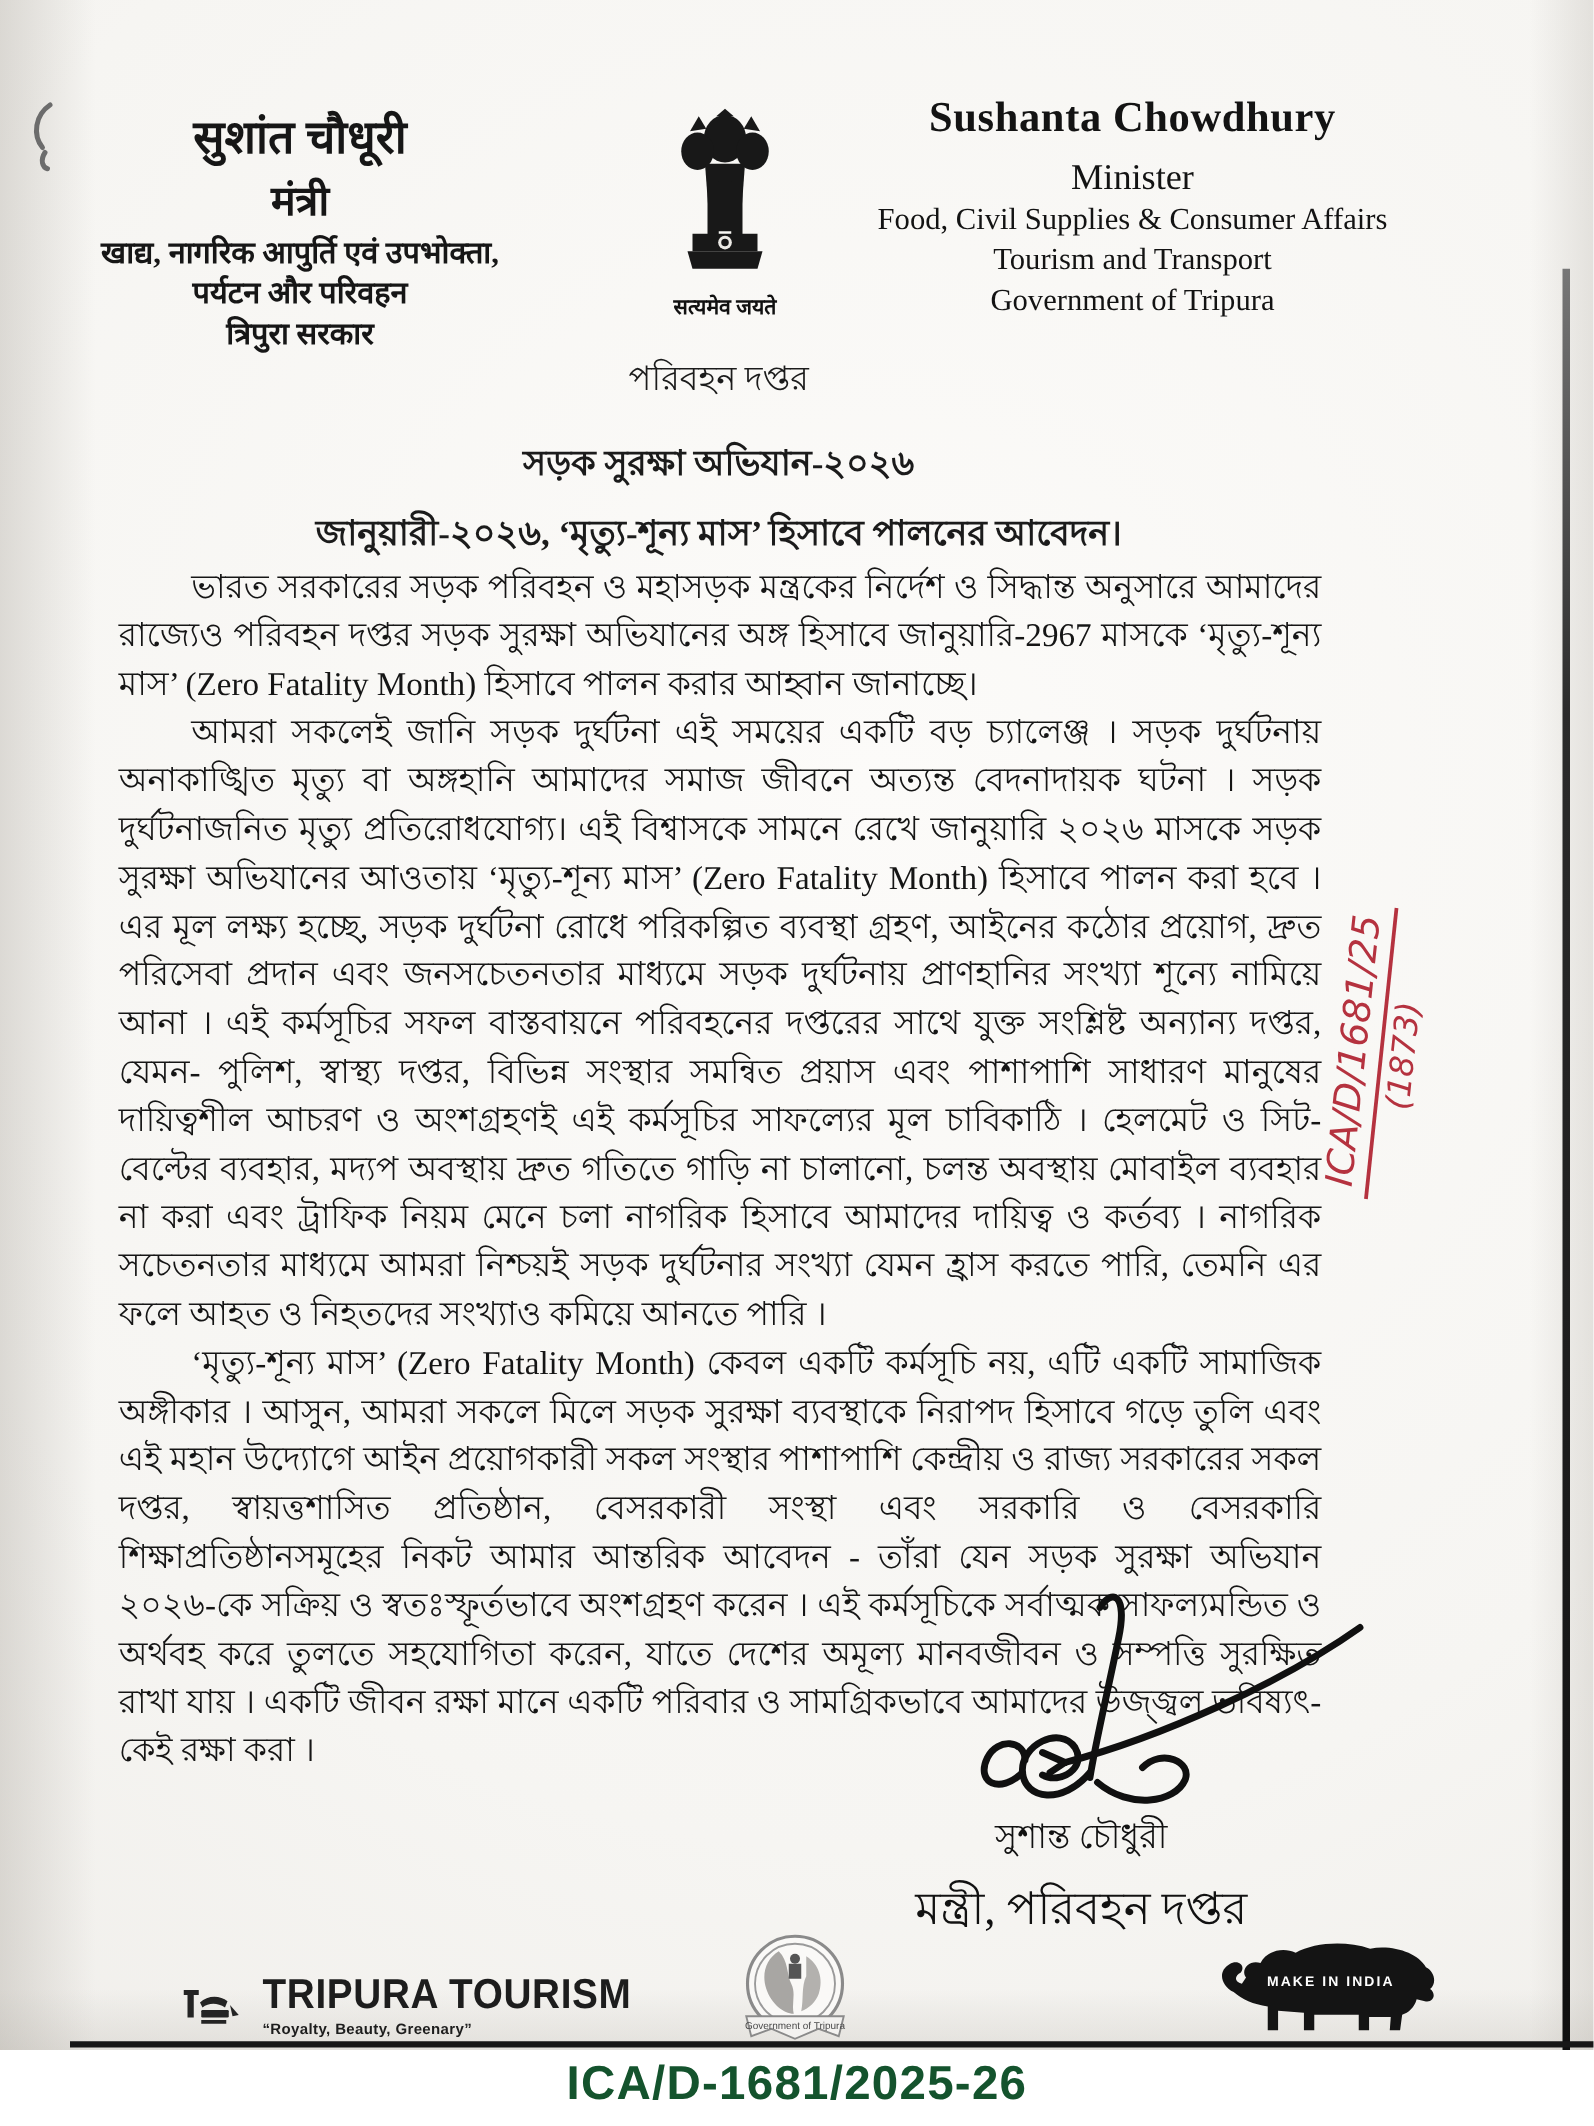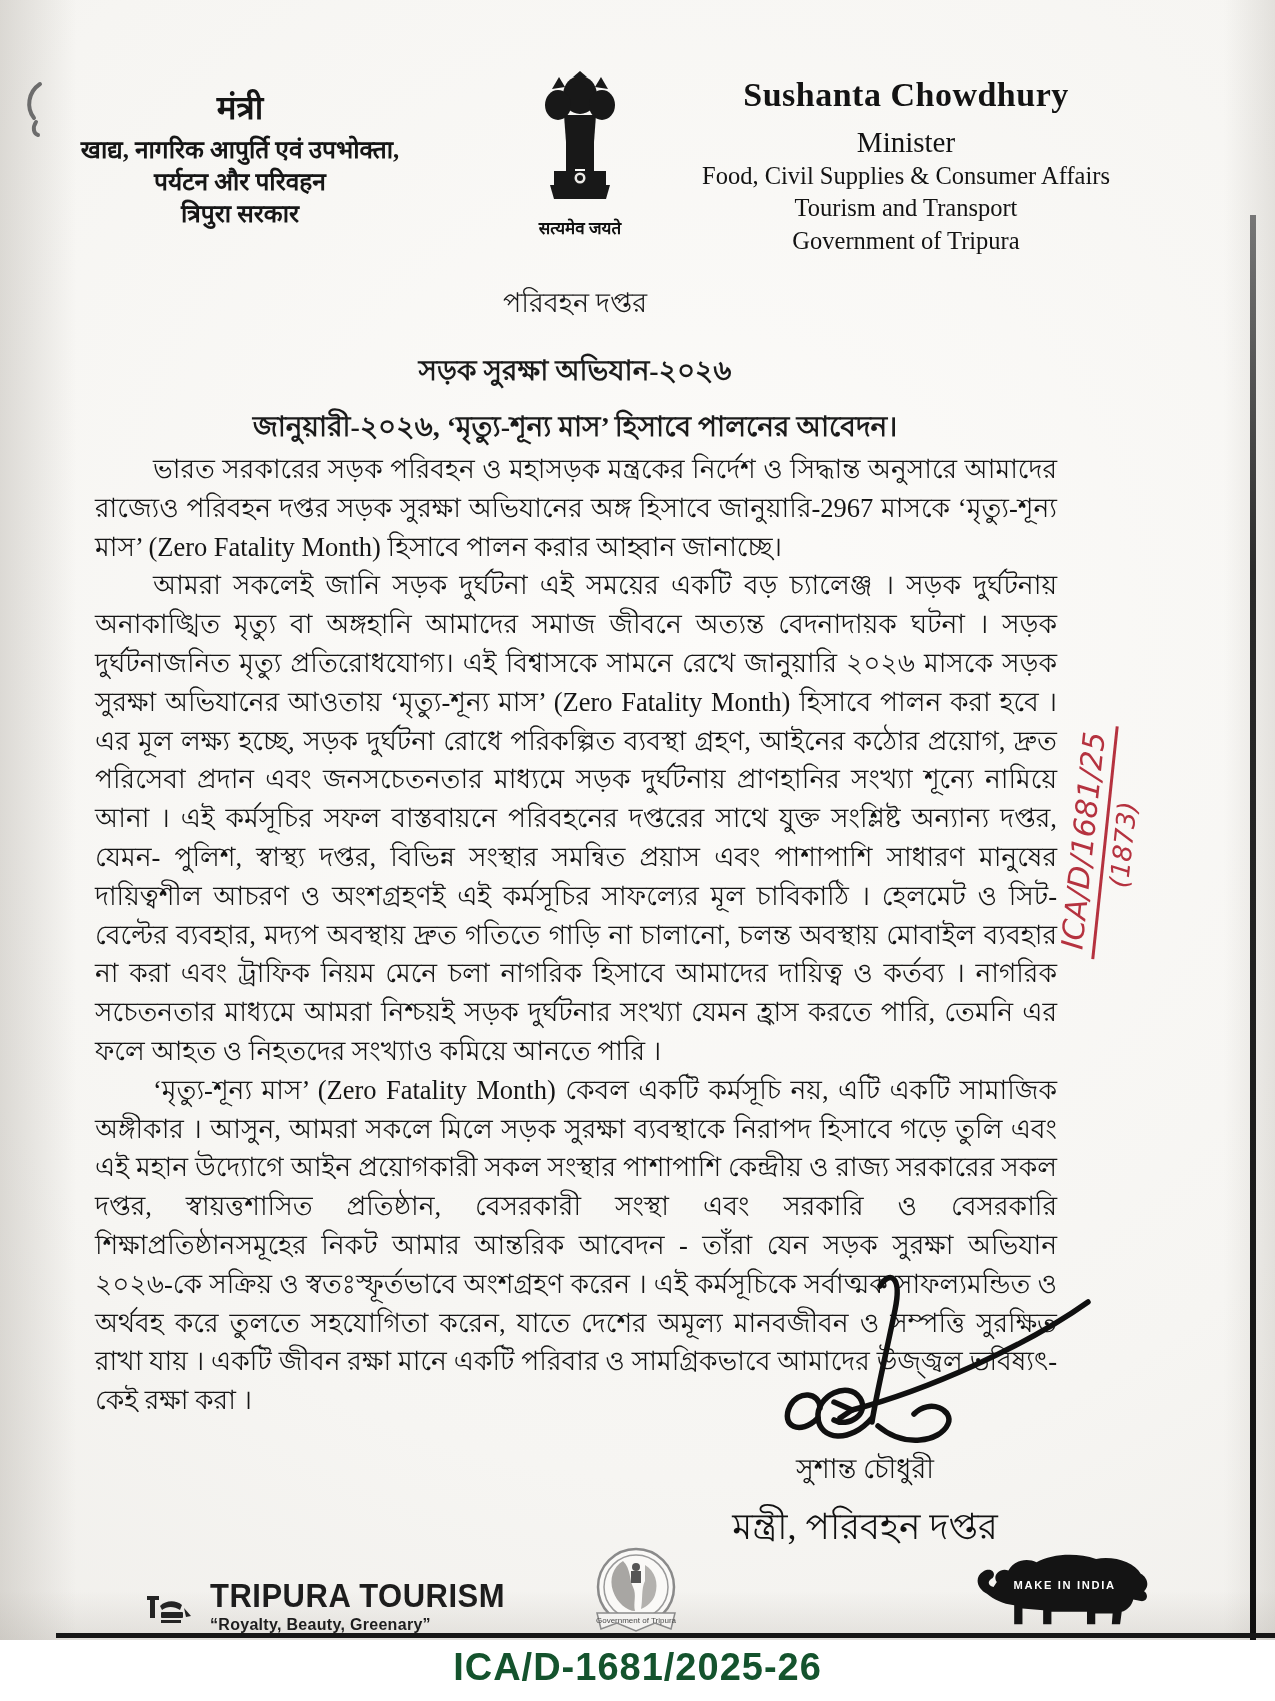--- a/index.html
+++ b/index.html
@@ -15,21 +15,21 @@
   .scan-right-edge{position:absolute;left:1250px;top:215px;width:6px;height:1425px;
         background:linear-gradient(180deg,#777 0%,#2b2b2b 25%,#101010 100%);}
   .scan-bottom-edge{position:absolute;left:56px;top:1633px;width:1219px;height:5px;background:#171717;}
   .smudge{position:absolute;left:20px;top:78px;}
 
   
   .hdr-left{position:absolute;left:58px;top:84px;width:364px;text-align:center;font-weight:bold;color:#161616;}
   .hdr-left .nm{font-size:37px;line-height:1.45;}
   .hdr-left .ti{font-size:33px;line-height:1.5;}
   .hdr-left .dl{font-size:24.5px;line-height:1.32;}
-  .emblem-wrap{position:absolute;left:520px;top:68px;width:120px;text-align:center;}
+  .emblem-wrap{position:absolute;left:520px;top:84px;width:120px;text-align:center;}
   .motto{font-size:17px;font-weight:bold;margin-top:2px;color:#111;}
   .hdr-right{position:absolute;left:660px;top:76px;width:492px;text-align:center;color:#131313;}
   .hdr-right .nm{font-size:34px;font-weight:bold;letter-spacing:.5px;}
   .hdr-right .ti{font-size:29px;margin-top:12px;}
   .hdr-right .dl{font-size:24.5px;line-height:1.24;margin-top:2px;}
 
   
   .center-block{position:absolute;left:0;top:282px;width:1150px;text-align:center;}
   .ch1{font-size:27px;margin-bottom:6px;}
   .ch2{font-size:27px;margin-bottom:22px;}
@@ -50,41 +50,42 @@
   
   .sig-svg{position:absolute;left:728px;top:1268px;}
   .sig-block{position:absolute;left:700px;top:1448px;width:330px;text-align:center;color:#111;}
   .sig-name{font-size:27px;}
   .sig-title{font-size:36px;margin-top:6px;}
 
   
   .tourism{position:absolute;left:146px;top:1578px;display:flex;align-items:flex-end;gap:16px;}
   .tourism-text{font-family:"Liberation Sans",sans-serif;color:#1d1d1d;}
   .tourism-name{font-size:31px;font-weight:bold;letter-spacing:.5px;transform:scaleY(1.08);}
-  .tourism-tag{font-size:16px;font-weight:bold;margin-top:2px;letter-spacing:.3px;}
+  .tourism-tag{font-size:12px;font-weight:bold;margin-top:2px;letter-spacing:.3px;}
   .seal{position:absolute;left:583px;top:1545px;width:106px;text-align:center;}
   .mii{position:absolute;left:972px;top:1550px;}
 
   
   .caption{position:absolute;left:0;top:1646px;width:100%;text-align:center;
            font-family:"Liberation Sans",sans-serif;font-size:38px;font-weight:bold;
            letter-spacing:1px;color:#14532d;}
 </style>
 </head>
 <body>
 
 <div class="page">
 
   <div class="scan"></div>
 
   <svg class="smudge" width="30" height="60">
     <path d="M20,6 C8,14 6,30 14,40 M16,44 C12,50 14,56 18,57" stroke="#6c6c6c" stroke-width="4" fill="none" stroke-linecap="round"></path>
   </svg>
 
   <div class="hdr-left">
+    <div class="nm">सुशांत चौधूरी</div>
     <div class="ti">मंत्री</div>
     <div class="dl">खाद्य, नागरिक आपुर्ति एवं उपभोक्ता,</div>
     <div class="dl">पर्यटन और परिवहन</div>
     <div class="dl">त्रिपुरा सरकार</div>
   </div>
 
   <div class="emblem-wrap">
     <svg width="104" height="142" viewBox="0 0 104 132">
       <g fill="#181818">
         <ellipse cx="52" cy="22" rx="17" ry="19"></ellipse>

